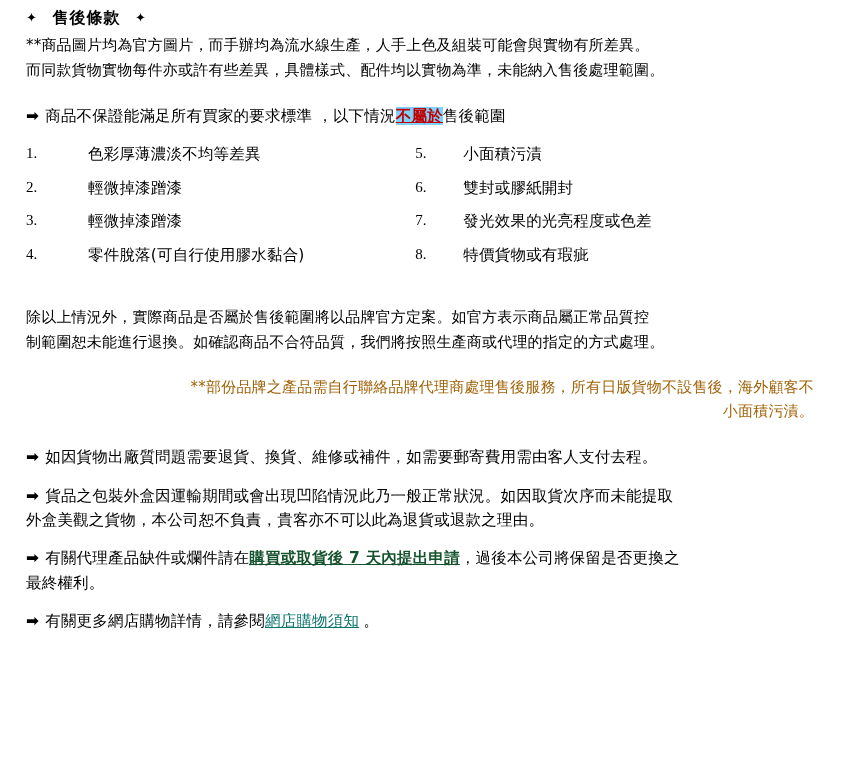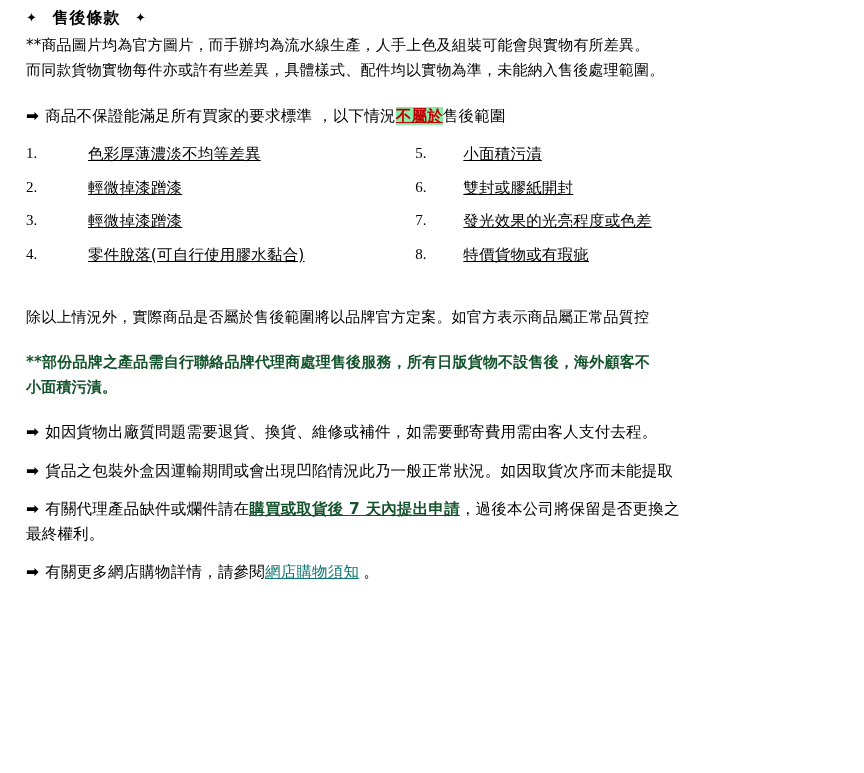--- a/index.html
+++ b/index.html
@@ -43,28 +43,29 @@
     font-size: 15.5px;
     margin: 0 0 2px 0;
     letter-spacing: 0.2px;
   }
   .arrow {
     font-family: "DejaVu Sans", sans-serif;
     font-weight: bold;
     margin-right: 6px;
   }
   .hl {
-    background: #86efac;
+    background: #7dd3fc;
     color: #c00000;
     font-weight: bold;
     text-decoration: underline;
   }
   .red {
-    color: #14532d;
-    font-weight: bold;
+    color: #a16207;
+    font-weight: normal;
+    text-align: right;
   }
   .red-ul {
     color: #14532d;
     font-weight: bold;
     text-decoration: underline;
   }
   .link {
     color: #0f766e;
     text-decoration: underline;
   }
@@ -81,21 +82,21 @@
     margin-bottom: 11px;
     font-size: 15.5px;
   }
   .num {
     width: 62px;
     flex: 0 0 62px;
     font-family: "Liberation Serif", serif;
     font-size: 15px;
   }
   .list-col.second .num { width: 48px; flex: 0 0 48px; }
-  .item-text { letter-spacing: 0.2px; text-decoration: underline; }
+  .item-text { letter-spacing: 0.2px; }
 </style>
 </head>
 <body>
 
 <div class="page">
 
   <div class="title">
     <span class="diamond">✦</span>
     <span style="margin:0 8px;">售後條款</span>
     <span class="diamond">✦</span>
@@ -145,36 +146,40 @@
       <div class="list-item">
         <span class="num">8.</span>
         <span class="item-text">特價貨物或有瑕疵</span>
       </div>
     </div>
   </div>
 
   <div class="gap-lg"></div>
 
   <p class="para">除以上情況外，實際商品是否屬於售後範圍將以品牌官方定案。如官方表示商品屬正常品質控</p>
+  <p class="para">制範圍恕未能進行退換。如確認商品不合符品質，我們將按照生產商或代理的指定的方式處理。</p>
 
   <div class="gap-md"></div>
 
   <p class="para red">**部份品牌之產品需自行聯絡品牌代理商處理售後服務，所有日版貨物不設售後，海外顧客不</p>
   <p class="para red">小面積污漬。</p>
 
   <div class="gap-md"></div>
 
   <div class="arrow-line">
     <span class="arrow">➡</span><span>如因貨物出廠質問題需要退貨、換貨、維修或補件，如需要郵寄費用需由客人支付去程。</span>
   </div>
 
   <div class="gap-sm"></div>
 
   <div class="arrow-line">
     <span class="arrow">➡</span><span>貨品之包裝外盒因運輸期間或會出現凹陷情況此乃一般正常狀況。如因取貨次序而未能提取</span>
+  </div>
+  <div class="arrow-line">
+    <span>外盒美觀之貨物，本公司恕不負責，貴客亦不可以此為退貨或退款之理由。</span>
   </div>
 
   <div class="gap-sm"></div>
 
   <div class="arrow-line">
     <span class="arrow">➡</span><span>有關代理產品缺件或爛件請在</span><span class="red-ul">購買或取貨後 7 天內提出申請</span><span>，過後本公司將保留是否更換之</span>
   </div>
   <div class="arrow-line">
     <span>最終權利。</span>
   </div>

